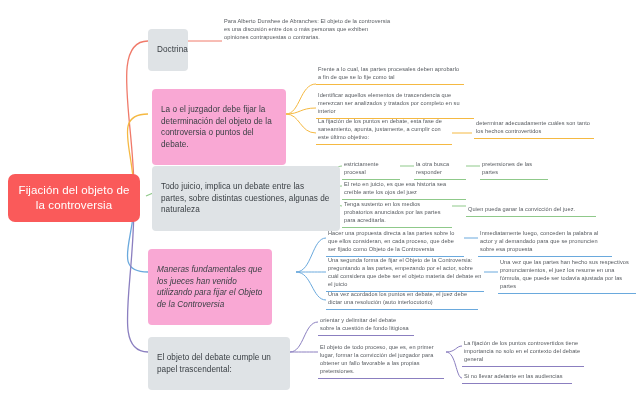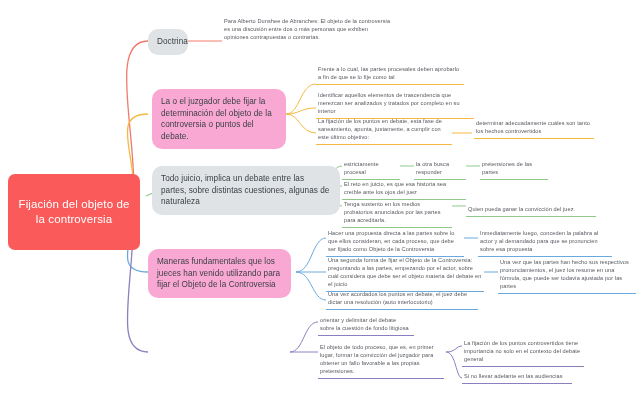--- a/index.html
+++ b/index.html
@@ -31,32 +31,32 @@
     box-sizing: border-box;
   }
   
   .root {
     background: #fa5a5a;
     color: #ffffff;
     border-radius: 7px;
     text-align: center;
     font-size: 11.5px;
     line-height: 15px;
-    padding: 23px 6px;
+    padding: 9px 6px;
     width: 132px;
     letter-spacing: .1px;
   }
   
   .l1 {
     background: #dfe3e6;
     color: #3b4045;
-    border-radius: 10px;
+    border-radius: 4px;
     font-size: 8.2px;
     line-height: 11.5px;
-    padding: 7px 9px;
+    padding: 15px 9px;
     letter-spacing: .05px;
   }
   .l1.tint-blue { background: #f9a8d4; }
   
   .item {
     font-size: 5.6px;
     line-height: 8px;
     color: #55595e;
     padding: 2px 2px 2.5px 2px;
     border-bottom: 1px solid #c8c8c8;
@@ -124,25 +124,26 @@
   <div class="node item u-orange" style="left:474px; top:117px; width:120px;">determinar adecuadamente cuáles son tanto los hechos controvertidos</div>
 
   <div class="node l1" style="left:152px; top:166px; width:188px;">Todo juicio, implica un debate entre las partes, sobre distintas cuestiones, algunas de naturaleza</div>
   <div class="node item u-green" style="left:342px; top:158px; width:58px;">estrictamente procesal</div>
   <div class="node item u-green" style="left:414px; top:158px; width:52px;">la otra busca responder</div>
   <div class="node item u-green" style="left:480px; top:158px; width:68px;">pretensiones de las partes</div>
   <div class="node item u-green" style="left:342px; top:178px; width:124px;">El reto en juicio, es que esa historia sea creíble ante los ojos del juez</div>
   <div class="node item u-green" style="left:342px; top:198px; width:110px;">Tenga sustento en los medios probatorios anunciados por las partes para acreditarla.</div>
   <div class="node item u-green" style="left:466px; top:203px; width:130px;">Quien pueda ganar la convicción del juez.</div>
 
-  <div class="node l1 tint-blue" style="left:148px; top:249px; width:143px;">Maneras fundamentales que los jueces  han venido utilizando para fijar el Objeto de la Controversia</div>
+  <div class="node l1 tint-blue" style="left:148px; top:249px; width:124px;font-style:italic;">Maneras fundamentales que los jueces  han venido utilizando para fijar el Objeto de la Controversia</div>
   <div class="node item u-blue" style="left:326px; top:227px; width:138px;">Hacer una propuesta directa a las partes sobre lo que ellos consideran, en cada proceso, que debe ser fijado como Objeto de la Controversia</div>
   <div class="node item u-blue" style="left:478px; top:227px; width:134px;">Inmediatamente luego, conceden la palabra al actor y al demandado para que se pronuncien sobre esa propuesta</div>
   <div class="node item u-blue" style="left:326px; top:254px; width:158px;">Una segunda forma de fijar el Objeto de la Controversia: preguntando a las partes, empezando por el actor, sobre cuál considera que debe ser el objeto materia del debate en el juicio</div>
   <div class="node item u-blue" style="left:498px; top:256px; width:138px;">Una vez que las partes han hecho sus respectivos pronunciamientos, el juez los resume en una fórmula, que puede ser todavía ajustada por las partes</div>
   <div class="node item u-blue" style="left:326px; top:288px; width:152px;">Una vez acordados los puntos en debate, el juez debe dictar una resolución (auto interlocutorio)</div>
 
+  <div class="node l1" style="left:148px; top:337px; width:142px;">El objeto del debate cumple un papel trascendental:</div>
   <div class="node item u-purple" style="left:318px; top:314px; width:96px;">orientar y delimitar del debate sobre la cuestión de fondo litigiosa</div>
   <div class="node item u-purple" style="left:318px; top:341px; width:126px;">El objeto de todo proceso, que es, en primer lugar, formar la convicción del juzgador para obtener un fallo favorable a las propias pretensiones.</div>
   <div class="node item u-purple" style="left:462px; top:337px; width:122px;">La fijación de los puntos controvertidos tiene importancia no solo en el contexto del debate general</div>
   <div class="node item u-purple" style="left:462px; top:370px; width:110px;">Si no llevar adelante en las audiencias</div>
 
 </div>
 
 </body></html>

